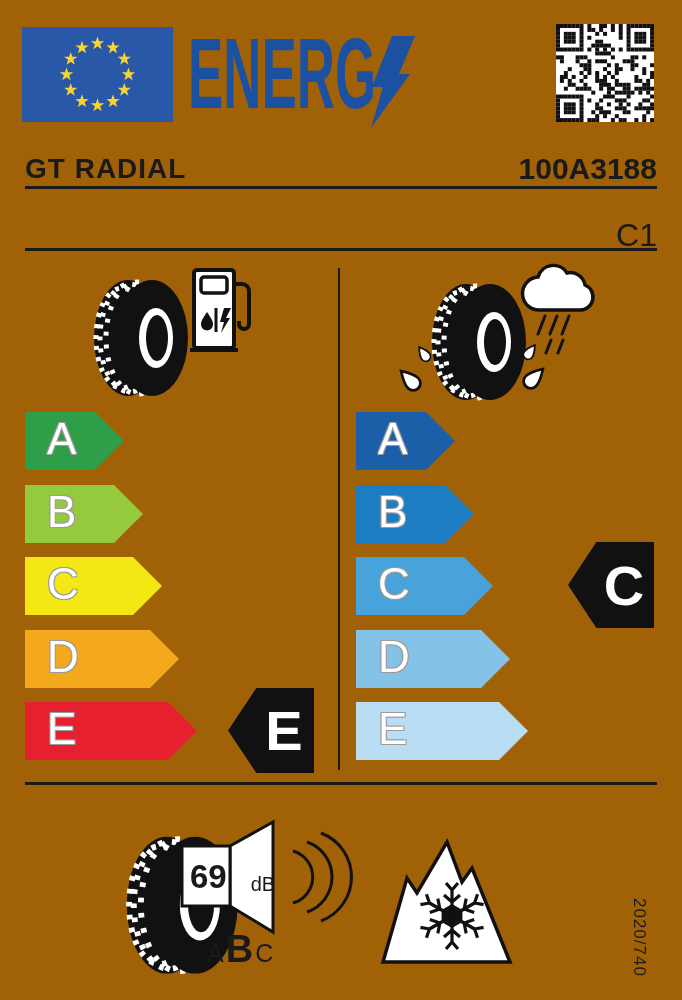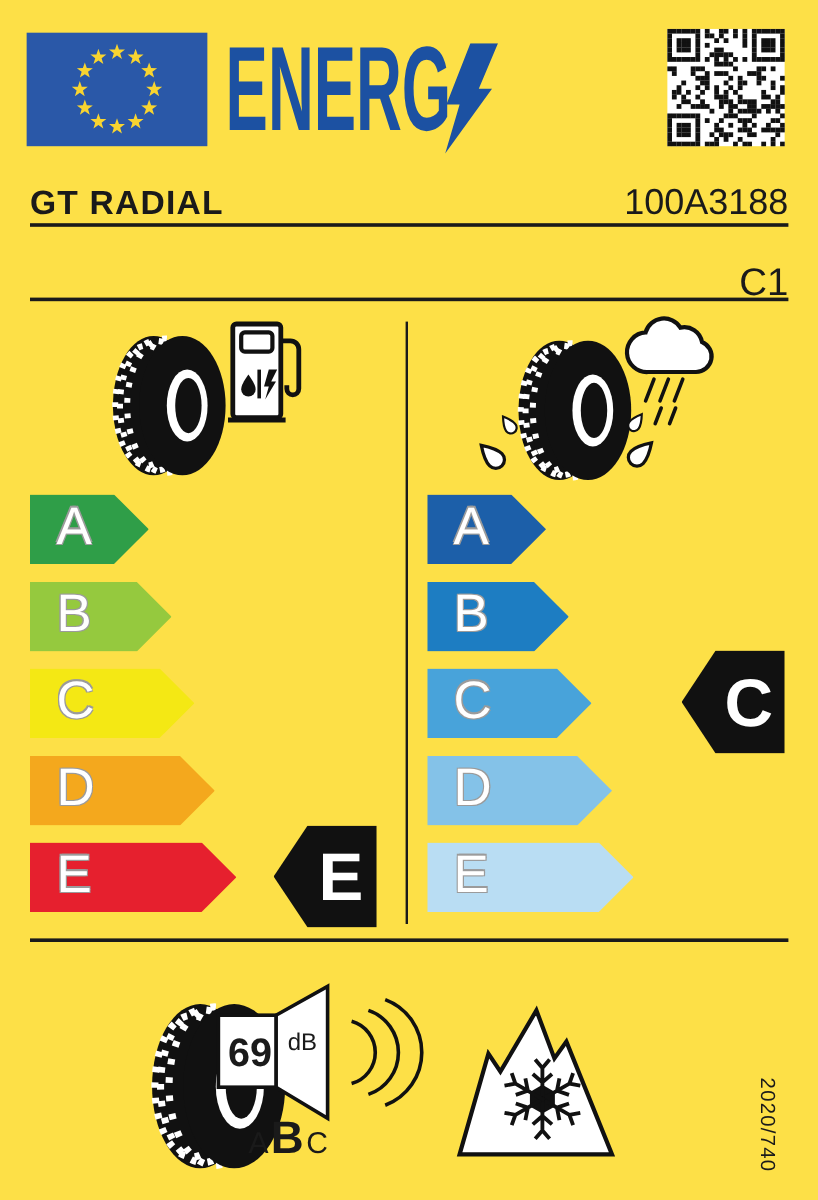--- a/index.html
+++ b/index.html
@@ -1,26 +1,26 @@
 <!DOCTYPE html>
 <html><head>
 <meta charset="utf-8">
 <style>
   html,body{margin:0;padding:0;background:#fff;}
-  .label{position:relative;width:682px;height:1000px;background:#fde047;overflow:hidden;
+  .label{position:relative;width:682px;height:1000px;background:#a16207;overflow:hidden;
          font-family:"Liberation Sans",sans-serif;color:#1a1a1a;}
   .abs{position:absolute;}
   
   .flag{left:22px;top:27px;}
   .energ-svg{left:188px;top:34px;}
   .bolt-svg{left:368px;top:36px;}
   .qr-svg{left:556px;top:24px;}
   
   .brand{left:25px;top:153px;font-size:28px;font-weight:bold;letter-spacing:1px;}
-  .artnum{right:25px;top:152px;font-size:30px;}
+  .artnum{right:25px;top:152px;font-size:30px;font-weight:bold;}
   .size{left:25px;top:204px;font-size:42px;}
   .tclass{right:25px;top:217px;font-size:32px;}
   .rule{left:25px;width:632px;height:3px;background:#1a1a1a;}
   .rule1{top:186px;} .rule2{top:248px;} .rule3{top:782px;}
   .vdivider{left:338px;top:268px;width:2px;height:502px;background:#1a1a1a;}
   
   .arrow{position:absolute;height:58px;
          clip-path:polygon(0 0, calc(100% - 29px) 0, 100% 50%, calc(100% - 29px) 100%, 0 100%);}
   .arrow .al{position:absolute;left:22px;top:50%;transform:translateY(-54%);
              font-size:44px;color:#fff;
@@ -29,21 +29,21 @@
   .r0{top:412px;width:99px;} .r1{top:485px;width:118px;} .r2{top:557px;width:137px;}
   .r3{top:630px;width:154px;} .r4{top:702px;width:172px;}
   
   .indicator{position:absolute;width:86px;background:#111;color:#fff;
              clip-path:polygon(0 50%, 33% 0, 100% 0, 100% 100%, 33% 100%);
              display:flex;align-items:center;justify-content:center;
              padding-left:26px;box-sizing:border-box;font-weight:bold;font-size:56px;}
   .ind-fuel{left:228px;top:688px;height:85px;}
   .ind-wet{left:568px;top:542px;height:86px;}
   
-  .db{left:190px;top:858px;display:flex;align-items:flex-start;gap:13px;}
+  .db{left:190px;top:858px;display:flex;align-items:flex-end;gap:24px;}
   .db .dval{font-size:33px;font-weight:bold;}
   .db .dunit{font-size:20px;}
   .noise-abc{left:207px;top:928px;display:flex;align-items:baseline;gap:2px;}
   .noise-abc .na,.noise-abc .nc{font-size:25px;}
   .noise-abc .nb{font-size:38px;font-weight:bold;}
   .regulation{left:629px;top:898px;font-size:17px;writing-mode:vertical-rl;letter-spacing:1px;}
   svg{display:block;}
 </style>
 </head>
 <body>

